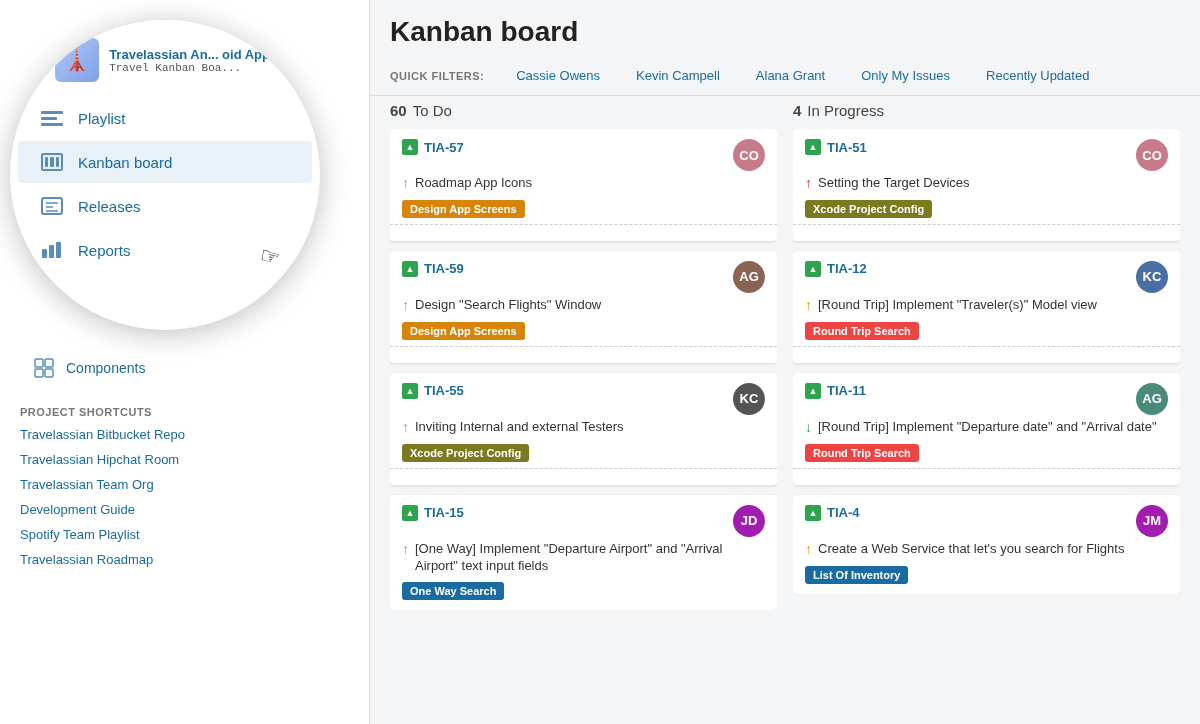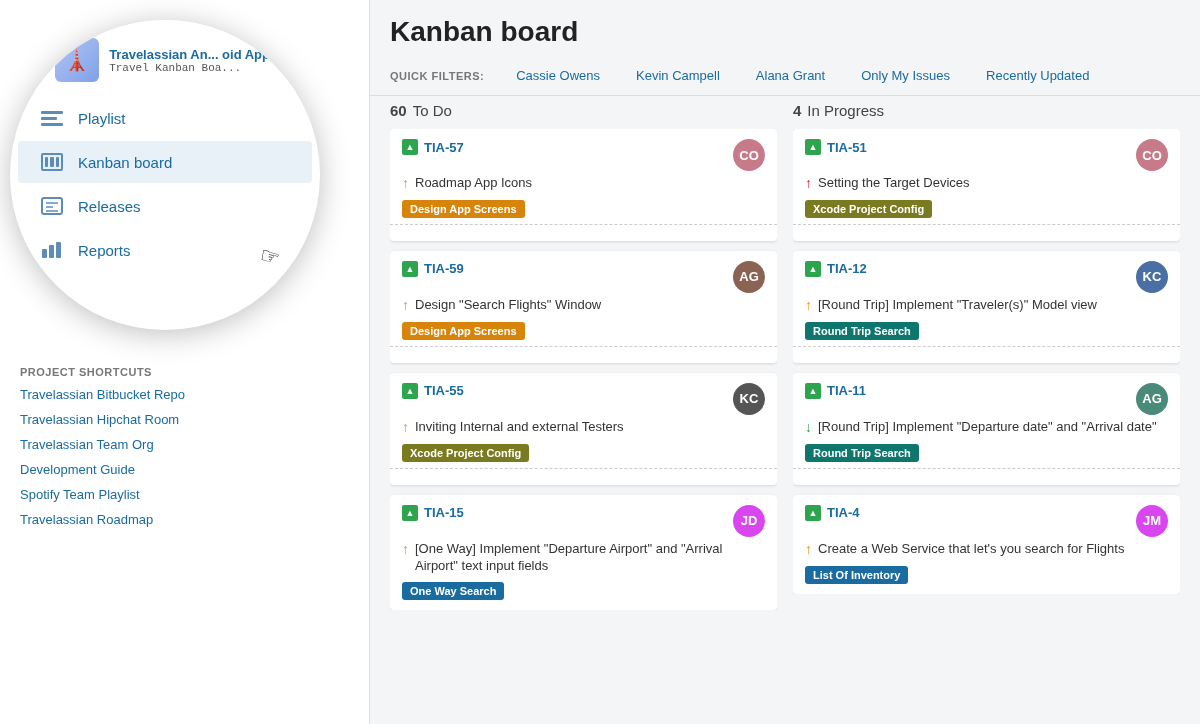--- a/index.html
+++ b/index.html
@@ -354,34 +354,34 @@
       display: inline-block;
       padding: 3px 8px;
       border-radius: 3px;
       font-size: 11px;
       font-weight: bold;
       color: #fff;
       margin-top: 2px;
     }
     .tag-orange { background: #d6840a; }
     .tag-olive { background: #7a7a20; }
-    .tag-green { background: #0f766e; }
+    .tag-green { background: #ef4444; }
     .tag-blue { background: #1a6ba0; }
 
     .card-divider {
       border: none;
       border-top: 1px dashed #ccc;
       margin: 6px -12px;
     }
 
     
     .av-pink { background: #c77b8a; }
     .av-brown { background: #8b6352; }
     .av-dark { background: #555; }
-    .av-olive { background: #d946ef; }
+    .av-olive { background: #a21caf; }
     .av-blue { background: #4a6fa5; }
     .av-teal { background: #4a8a7a; }
   </style>
 </head>
 <body>
 
 <div id="sidebar">
 
   <div class="sidebar-popup">
     <div class="sidebar-header">
@@ -443,20 +443,31 @@
         </div>
         <span>Reports</span>
       </div>
     </div>
 
     <div class="cursor-hand">☞</div>
   </div>
 
   <div class="sidebar-below">
     <div class="sidebar-extra-nav">
+      <div class="sidebar-extra-item">
+        <div class="extra-icon">
+          <svg width="20" height="20" viewBox="0 0 20 20" fill="none">
+            <rect x="1" y="1" width="8" height="8" rx="1" stroke="#5b8db8" stroke-width="1.5" fill="none"></rect>
+            <rect x="11" y="1" width="8" height="8" rx="1" stroke="#5b8db8" stroke-width="1.5" fill="none"></rect>
+            <rect x="1" y="11" width="8" height="8" rx="1" stroke="#5b8db8" stroke-width="1.5" fill="none"></rect>
+            <rect x="11" y="11" width="8" height="8" rx="1" stroke="#5b8db8" stroke-width="1.5" fill="none"></rect>
+          </svg>
+        </div>
+        <span>Components</span>
+      </div>
     </div>
 
     <div class="sidebar-section-label">PROJECT SHORTCUTS</div>
     <div class="sidebar-link">Travelassian Bitbucket Repo</div>
     <div class="sidebar-link">Travelassian Hipchat Room</div>
     <div class="sidebar-link">Travelassian Team Org</div>
     <div class="sidebar-link">Development Guide</div>
     <div class="sidebar-link">Spotify Team Playlist</div>
     <div class="sidebar-link">Travelassian Roadmap</div>
   </div>

